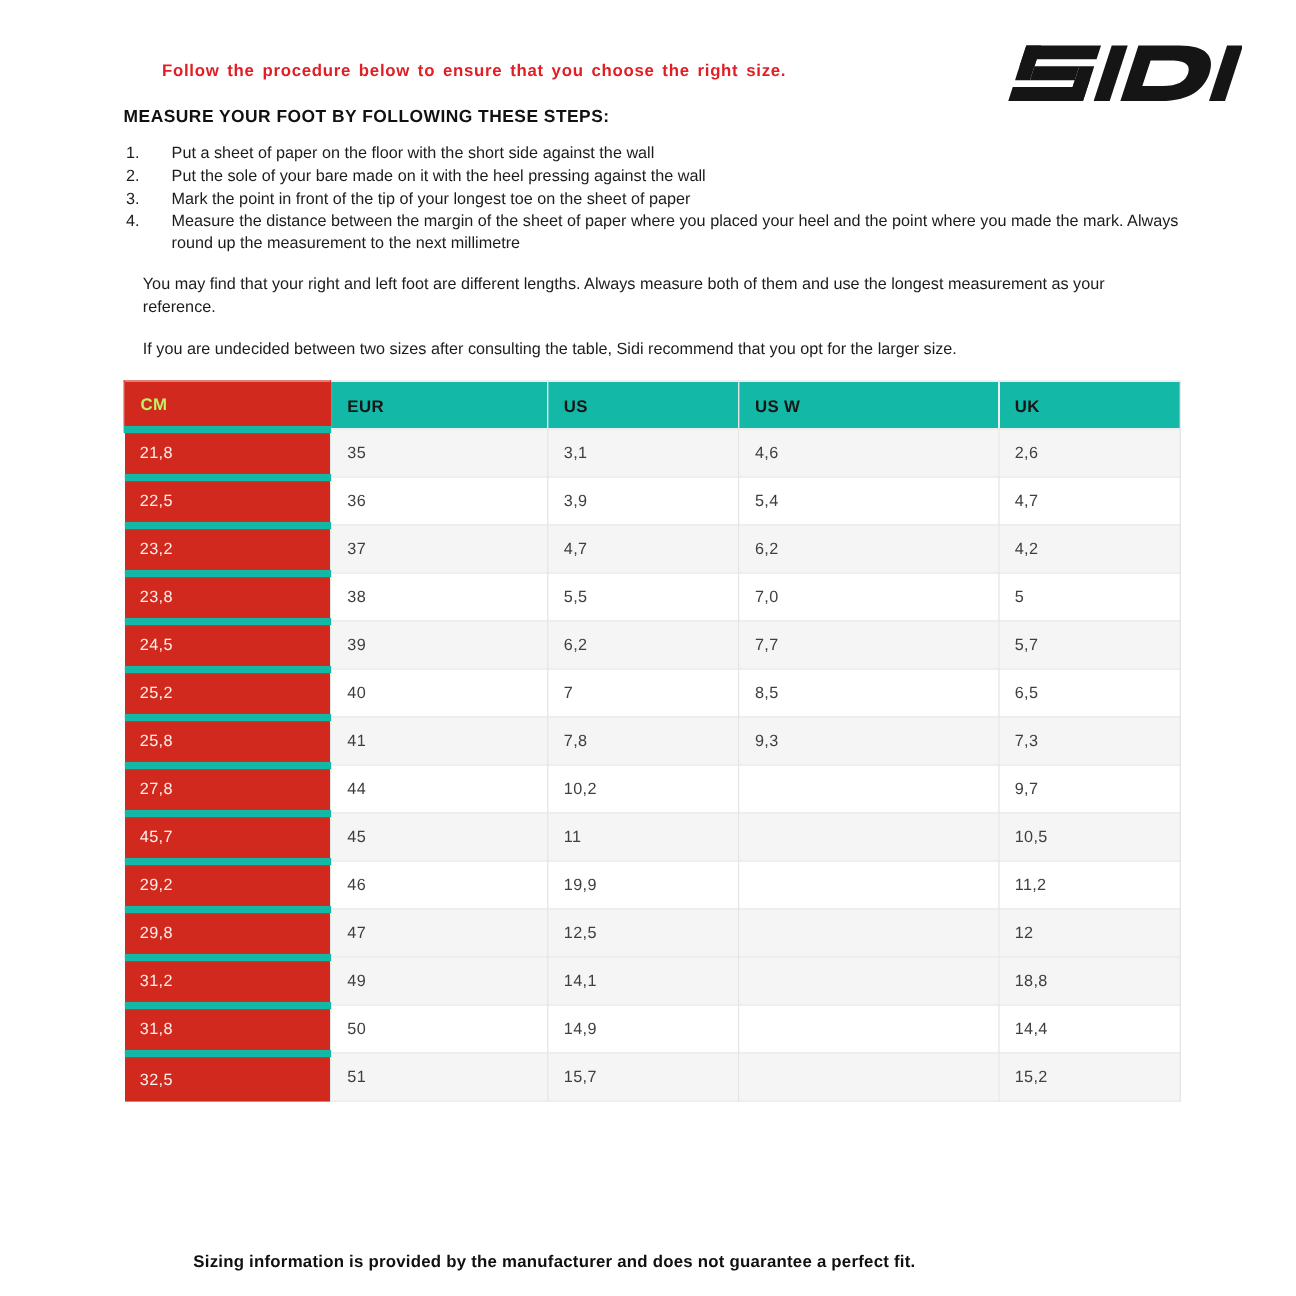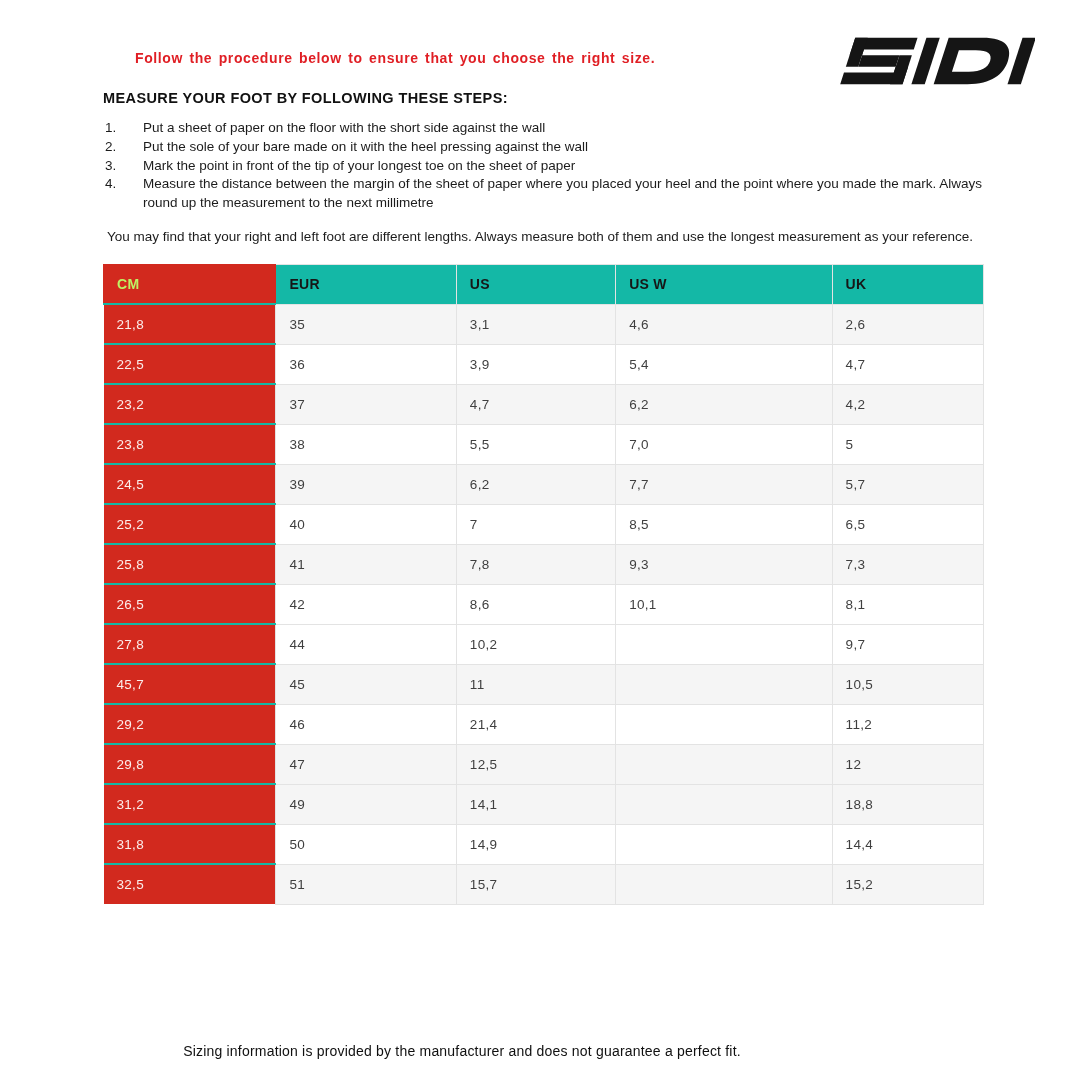--- a/index.html
+++ b/index.html
@@ -51,21 +51,21 @@
     margin:13px 0 0 0;
     padding:0;
     font-size:13.5px;
     line-height:18.8px;
     color:#1c1c1c;
   }
   .step{display:flex;}
   .step .num{flex:none;width:40px;padding-left:2px;}
   .step .txt{flex:1;}
   .note{
-    margin:4px;
+    margin:16px;
     font-size:13.5px;
     line-height:18.8px;
     color:#1c1c1c;
   }
   .note.first{margin-top:15px;}
   table{
     width:100%;
     border-collapse:collapse;
     table-layout:fixed;
     margin-top:17px;
@@ -96,32 +96,33 @@
     color:var(--cell-text);
     background:#ffffff;
     border:1px solid var(--border);
     letter-spacing:0.3px;
   }
   tr.alt td{background:var(--row-alt);}
   td.cm{
     background:var(--brand-red);
     color:#fbeeec;
     border-left:none;border-right:none;
-    border-top:2px solid #14b8a6;
+    border-top:6px solid #14b8a6;
     border-bottom:none;
   }
   tr.alt td.cm{background:var(--brand-red);}
   .footer{
     position:absolute;
     left:0;bottom:21px;
     width:924px;
     text-align:center;
     font-size:14px;
     color:#101010;
     letter-spacing:0.2px;
+    font-weight:bold;
   }
 </style>
 </head>
 <body>
 
 <div class="logo" aria-label="SIDI">
   <svg viewBox="0 0 227 52" xmlns="http://www.w3.org/2000/svg">
     <g transform="translate(17 0) skewX(-18)" fill="#151515">
 
       <path d="M8 0 H78 V13 H22 V19.5 H64 V32.5 H78 V52 H8 V39 H64 V32.5 H22 V19.5 H8 Z" fill-rule="nonzero"></path>
@@ -156,20 +157,21 @@
       <span class="num">3.</span>
       <span class="txt">Mark the point in front of the tip of your longest toe on the sheet of paper</span>
     </li>
     <li class="step">
       <span class="num">4.</span>
       <span class="txt">Measure the distance between the margin of the sheet of paper where you placed your heel and the point where you made the mark. Always round up the measurement to the next millimetre</span>
     </li>
   </ol>
 
   <p class="note first">You may find that your right and left foot are different lengths. Always measure both of them and use the longest measurement as your reference.</p>
+  <p class="note">If you are undecided between two sizes after consulting the table, Sidi recommend that you opt for the larger size.</p>
 
   <table>
     <colgroup id="size-cols">
         <col style="width: 19.6%;">
         <col style="width: 20.5%;">
         <col style="width: 18.1%;">
         <col style="width: 24.6%;">
         <col style="width: 17.2%;">
       </colgroup>
     <thead>
@@ -225,44 +227,37 @@
           <td>6,5</td>
         </tr>
         <tr class="alt">
           <td class="cm">25,8</td>
           <td>41</td>
           <td>7,8</td>
           <td>9,3</td>
           <td>7,3</td>
         </tr>
         <tr>
-          <td class="cm">26,5</td>
-          <td>42</td>
-          <td>8,6</td>
-          <td>10,1</td>
-          <td>8,1</td>
-        </tr>
-        <tr>
           <td class="cm">27,8</td>
           <td>44</td>
           <td>10,2</td>
           <td></td>
           <td>9,7</td>
         </tr>
         <tr class="alt">
           <td class="cm">45,7</td>
           <td>45</td>
           <td>11</td>
           <td></td>
           <td>10,5</td>
         </tr>
         <tr>
           <td class="cm">29,2</td>
           <td>46</td>
-          <td>21,4</td>
+          <td>19,9</td>
           <td></td>
           <td>11,2</td>
         </tr>
         <tr class="alt">
           <td class="cm">29,8</td>
           <td>47</td>
           <td>12,5</td>
           <td></td>
           <td>12</td>
         </tr>

